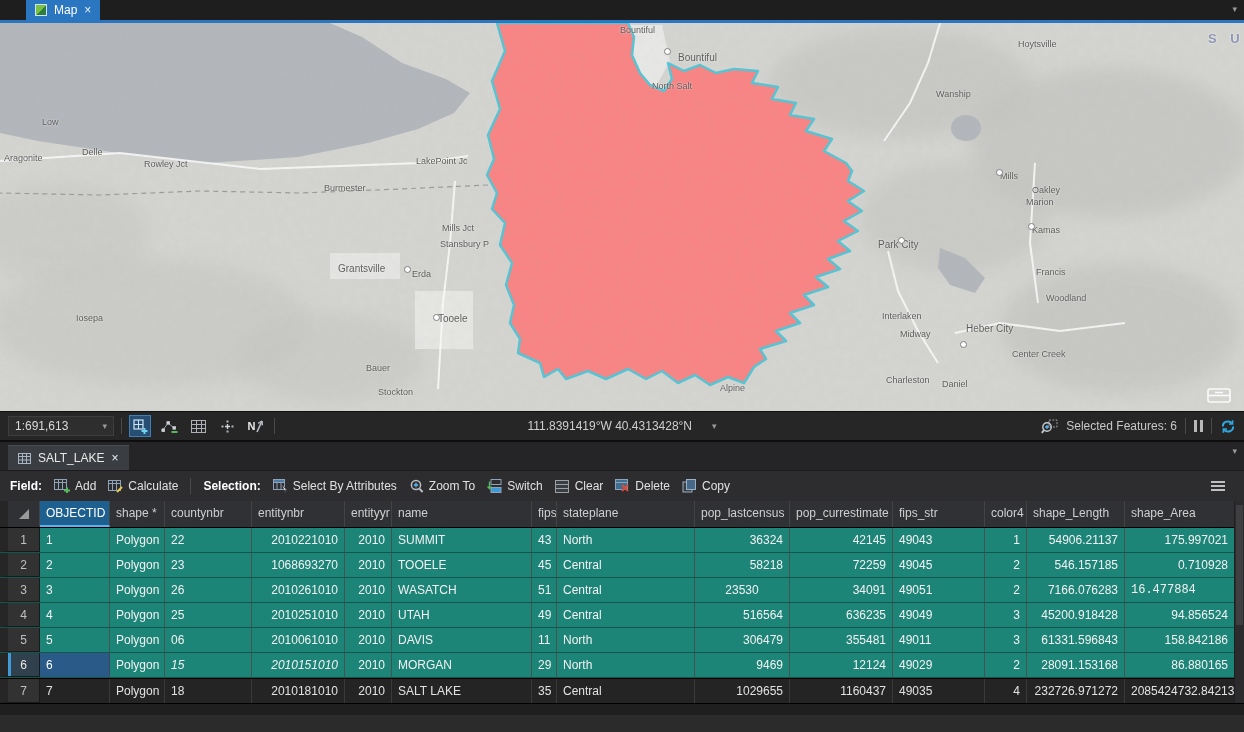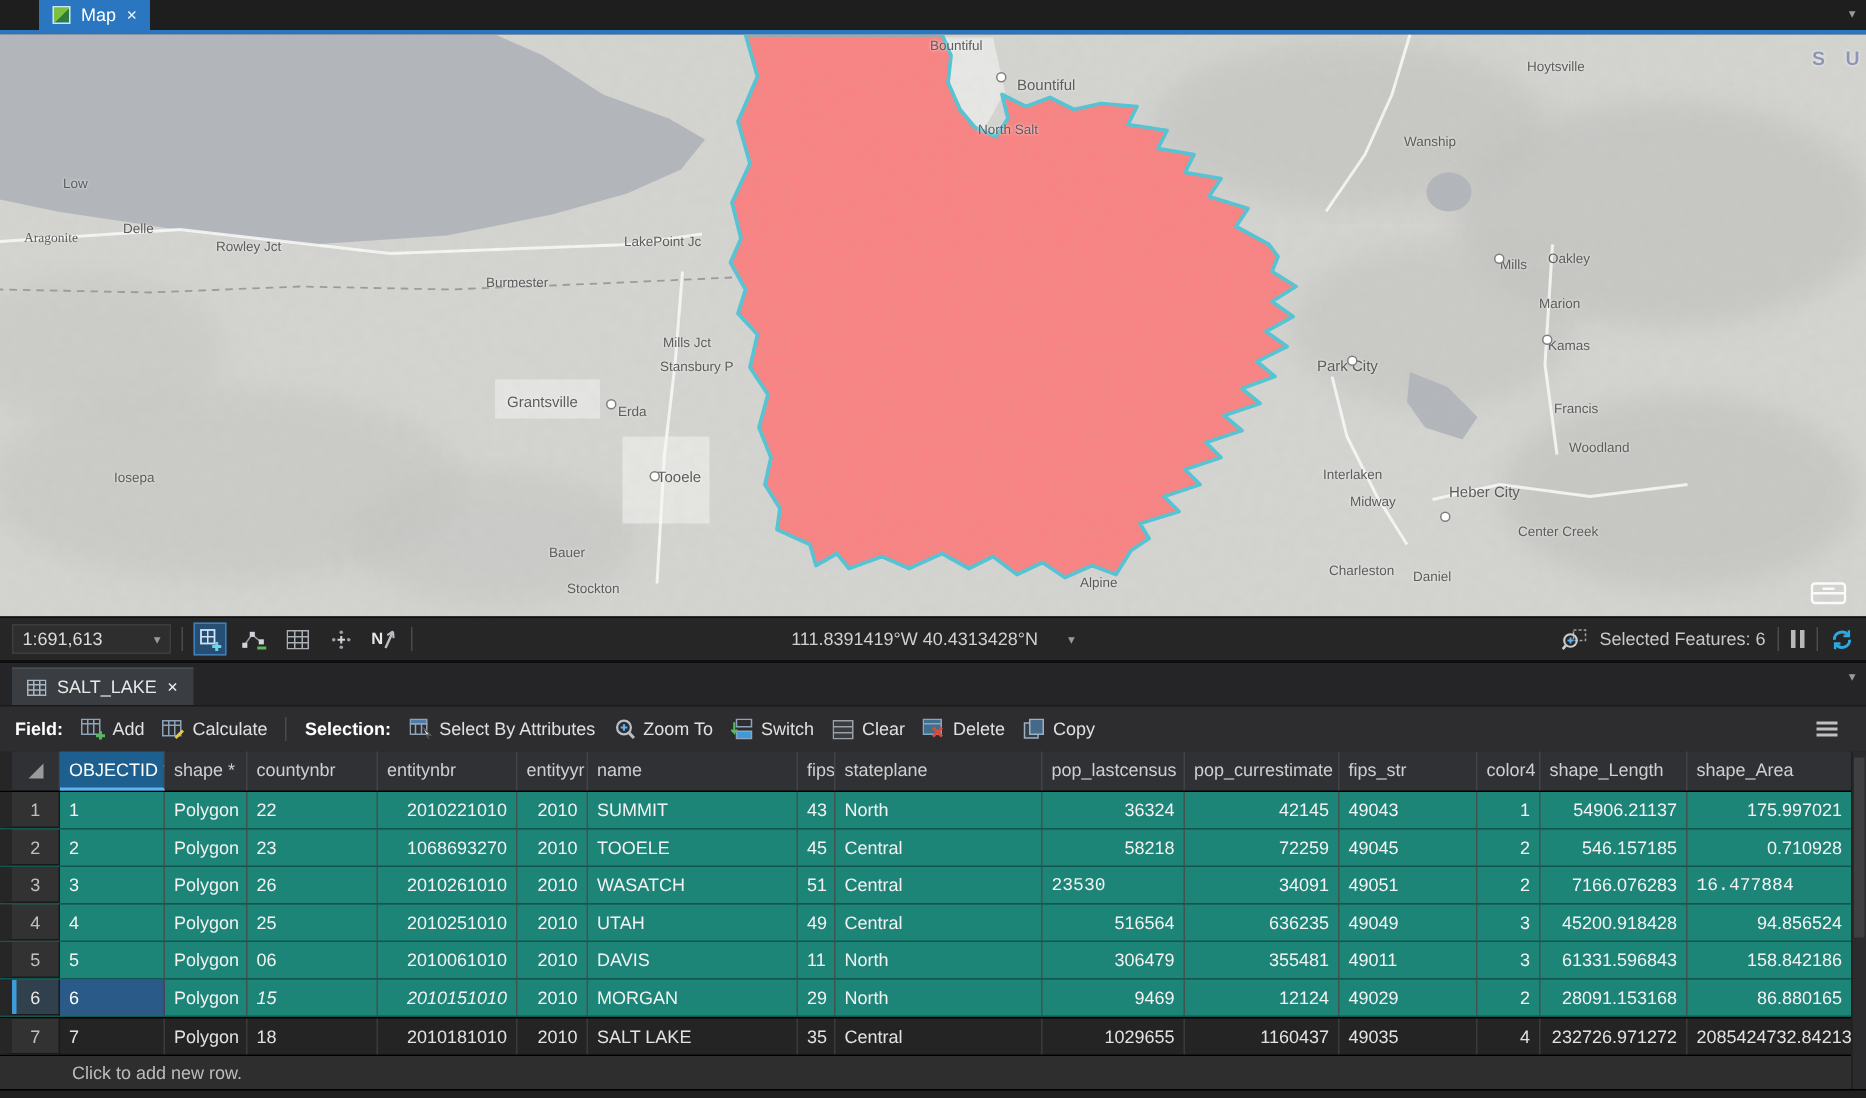--- a/index.html
+++ b/index.html
@@ -125,21 +125,21 @@
 
     <rect x="0" y="0" width="1244" height="388" filter="url(#noise)" opacity="0.5"></rect>
   </svg>
   <div>
       <span class="map-label" style="left: 620px; top: 2px;">Bountiful</span>
       <span class="map-label big" style="left: 678px; top: 29px;">Bountiful</span>
       <span class="map-label" style="left: 652px; top: 58px;">North Salt</span>
       <span class="map-label" style="left: 1018px; top: 16px;">Hoytsville</span>
       <span class="map-label" style="left: 936px; top: 66px;">Wanship</span>
       <span class="map-label county" style="left: 1208px; top: 8px;">S U</span>
-      <span class="map-label" style="left: 1032px; top: 144px;">Oakley</span>
+      <span class="map-label" style="left: 1032px; top: 162px;">Oakley</span>
       <span class="map-label" style="left: 1000px; top: 148px;">Mills</span>
       <span class="map-label" style="left: 1026px; top: 174px;">Marion</span>
       <span class="map-label" style="left: 1032px; top: 202px;">Kamas</span>
       <span class="map-label" style="left: 1036px; top: 244px;">Francis</span>
       <span class="map-label" style="left: 1046px; top: 270px;">Woodland</span>
       <span class="map-label big" style="left: 878px; top: 216px;">Park City</span>
       <span class="map-label" style="left: 882px; top: 288px;">Interlaken</span>
       <span class="map-label" style="left: 900px; top: 306px;">Midway</span>
       <span class="map-label big" style="left: 966px; top: 300px;">Heber City</span>
       <span class="map-label" style="left: 1012px; top: 326px;">Center Creek</span>
@@ -148,21 +148,21 @@
       <span class="map-label" style="left: 720px; top: 360px;">Alpine</span>
       <span class="map-label big" style="left: 438px; top: 290px;">Tooele</span>
       <span class="map-label" style="left: 412px; top: 246px;">Erda</span>
       <span class="map-label big" style="left: 338px; top: 240px;">Grantsville</span>
       <span class="map-label" style="left: 440px; top: 216px;">Stansbury P</span>
       <span class="map-label" style="left: 442px; top: 200px;">Mills Jct</span>
       <span class="map-label" style="left: 416px; top: 133px;">LakePoint Jc</span>
       <span class="map-label" style="left: 324px; top: 160px;">Burmester</span>
       <span class="map-label" style="left: 144px; top: 136px;">Rowley Jct</span>
       <span class="map-label" style="left: 82px; top: 124px;">Delle</span>
-      <span class="map-label" style="left: 16px; top: 130px; font-family: Liberation Serif, serif;">Aragonite</span>
+      <span class="map-label" style="left: 4px; top: 130px;">Aragonite</span>
       <span class="map-label" style="left: 42px; top: 94px;">Low</span>
       <span class="map-label" style="left: 76px; top: 290px;">Iosepa</span>
       <span class="map-label" style="left: 366px; top: 340px;">Bauer</span>
       <span class="map-label" style="left: 378px; top: 364px;">Stockton</span>
       <i class="map-dot" style="left: 664px; top: 25px;"></i>
       <i class="map-dot" style="left: 433px; top: 291px;"></i>
       <i class="map-dot" style="left: 404px; top: 243px;"></i>
       <i class="map-dot" style="left: 960px; top: 318px;"></i>
       <i class="map-dot" style="left: 898px; top: 214px;"></i>
       <i class="map-dot" style="left: 1028px; top: 200px;"></i>
@@ -412,21 +412,21 @@
       <div class="trow sel">
         <div class="tcell rownum">3</div>
         <div class="tcell" style="width: 70px; text-align: left;">3</div>
         <div class="tcell" style="width: 55px; text-align: left;">Polygon</div>
         <div class="tcell" style="width: 87px; text-align: left;">26</div>
         <div class="tcell" style="width: 93px; text-align: right;">2010261010</div>
         <div class="tcell" style="width: 47px; text-align: right;">2010</div>
         <div class="tcell" style="width: 140px; text-align: left;">WASATCH</div>
         <div class="tcell" style="width: 25px; text-align: right;">51</div>
         <div class="tcell" style="width: 138px; text-align: left;">Central</div>
-        <div class="tcell" style="width: 95px; text-align: left; font-family: Liberation Mono, monospace;">23530</div>
+        <div class="tcell" style="width: 95px; text-align: center;">23530</div>
         <div class="tcell" style="width: 103px; text-align: right;">34091</div>
         <div class="tcell" style="width: 92px; text-align: left;">49051</div>
         <div class="tcell" style="width: 42px; text-align: right;">2</div>
         <div class="tcell" style="width: 98px; text-align: right;">7166.076283</div>
         <div class="tcell" style="width: 110px; text-align: left; font-family: Liberation Mono, monospace;">16.477884</div>
       </div>
       <div class="trow sel">
         <div class="tcell rownum">4</div>
         <div class="tcell" style="width: 70px; text-align: left;">4</div>
         <div class="tcell" style="width: 55px; text-align: left;">Polygon</div>
@@ -488,19 +488,18 @@
         <div class="tcell" style="width: 25px; text-align: right;">35</div>
         <div class="tcell" style="width: 138px; text-align: left;">Central</div>
         <div class="tcell" style="width: 95px; text-align: right;">1029655</div>
         <div class="tcell" style="width: 103px; text-align: right;">1160437</div>
         <div class="tcell" style="width: 92px; text-align: left;">49035</div>
         <div class="tcell" style="width: 42px; text-align: right;">4</div>
         <div class="tcell" style="width: 98px; text-align: right;">232726.971272</div>
         <div class="tcell" style="width: 110px; text-align: right;">2085424732.842131</div>
       </div>
     </div>
-  <div class="newrow">Click to add new row.</div>
   <div class="vscroll">
       <i></i>
     </div>
 </div>
 
 <div class="bottom-strip"></div>
 
 </body></html>

